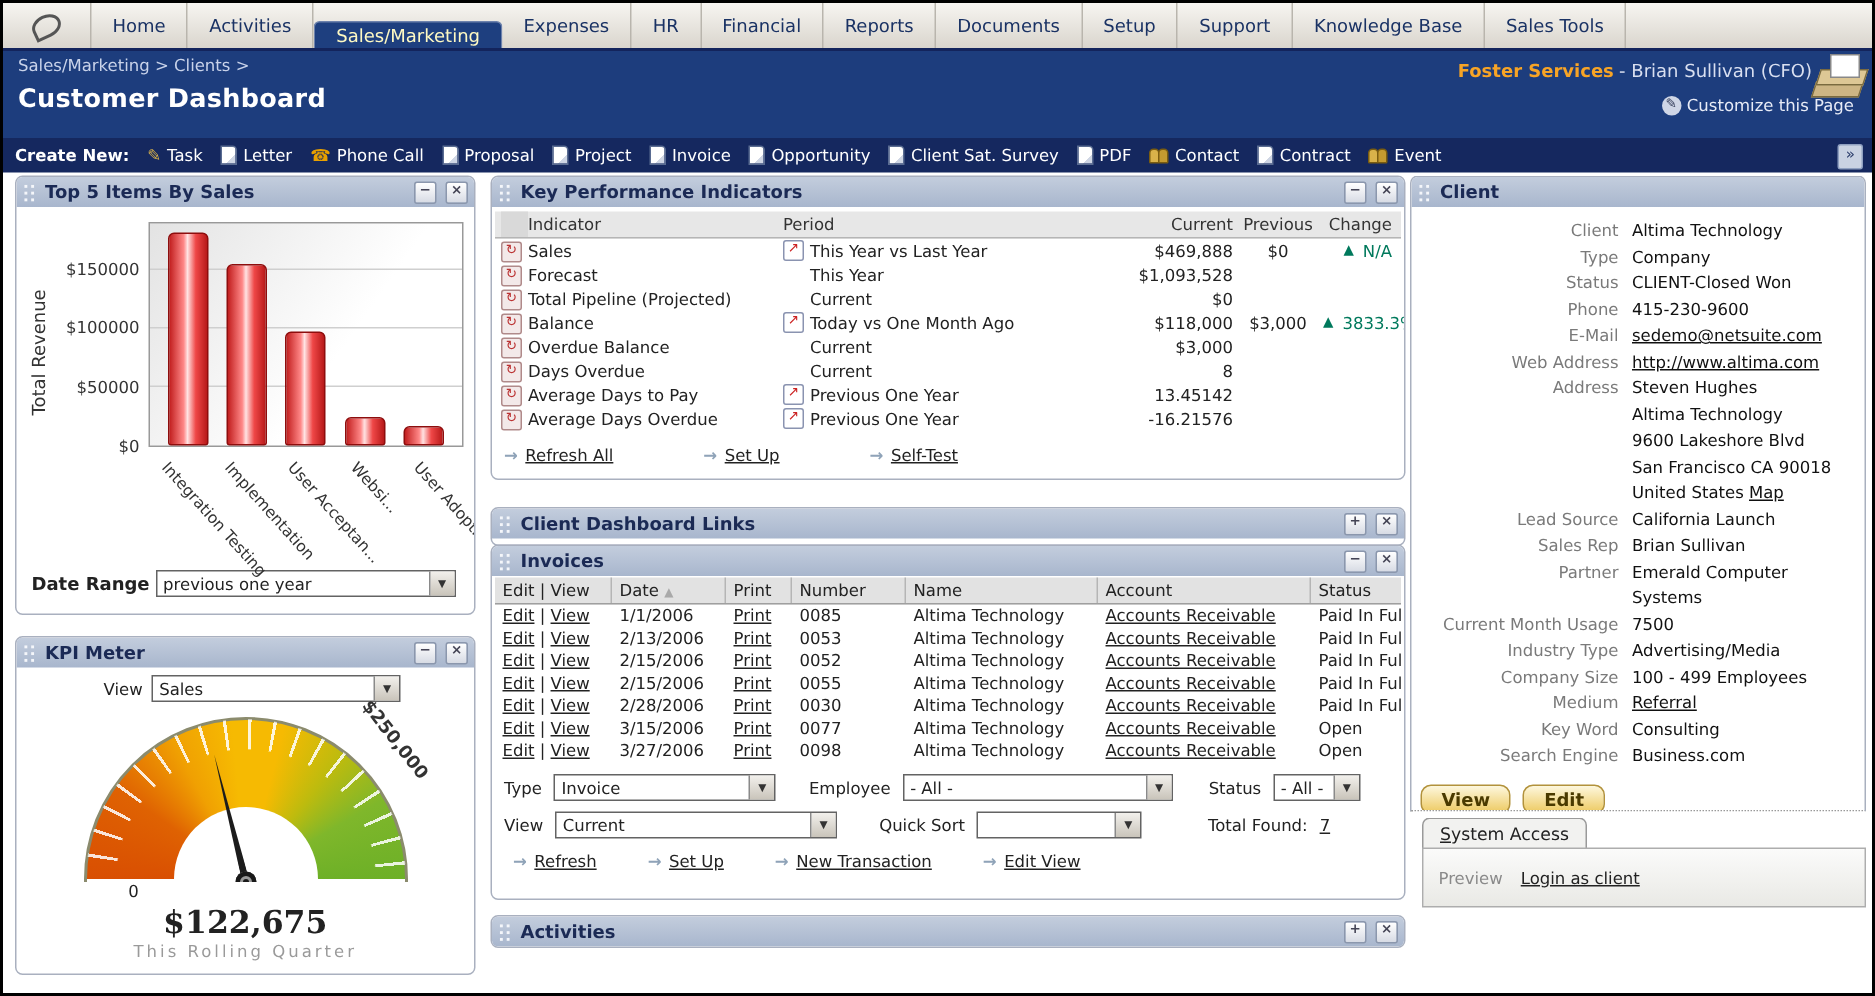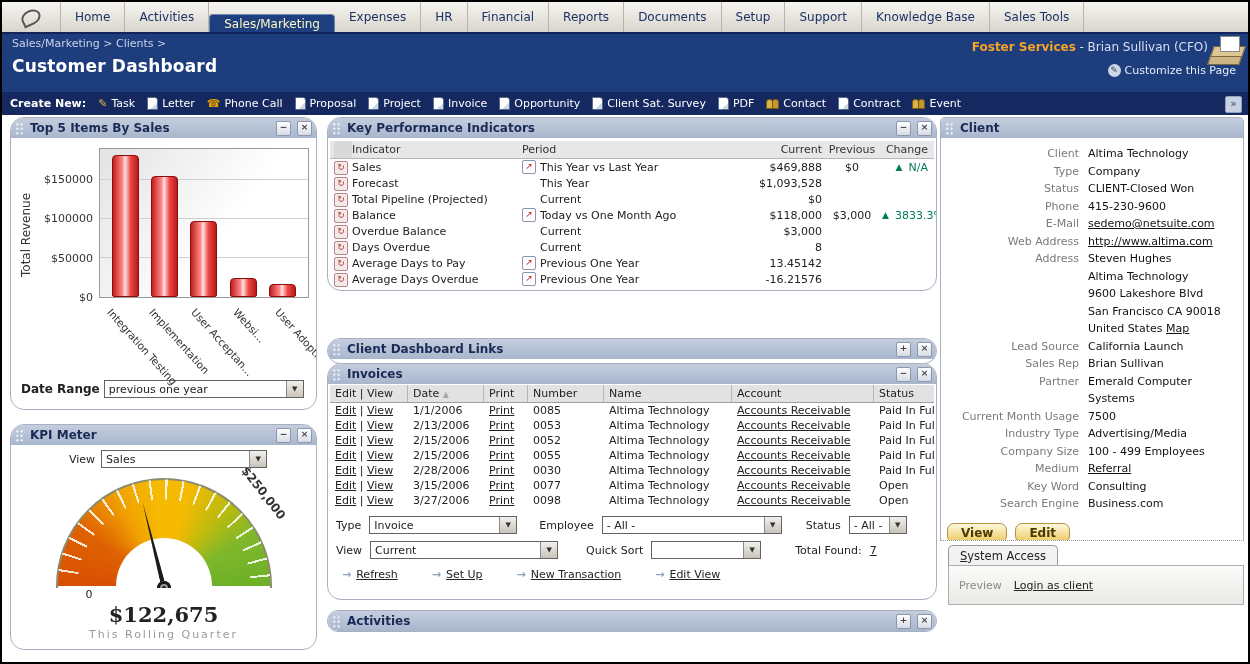--- a/index.html
+++ b/index.html
@@ -32,21 +32,21 @@
   .createbar .cn-label{font-weight:bold}
   .cn-item{display:flex;align-items:center;gap:4px;cursor:pointer;white-space:nowrap}
   .icon-page{width:9px;height:11px;background:linear-gradient(135deg,#fff 70%,#cfd6e4 70%);border:1px solid #5a6c92;border-radius:0 3px 0 0;display:inline-block}
   .icon-pencil{color:#d9b24a;font-size:11px;line-height:11px}
   .icon-phone{color:#e8a000;font-size:11px;line-height:11px}
   .icon-people{width:13px;height:10px;position:relative;display:inline-block}
   .icon-people::before,.icon-people::after{content:"";position:absolute;bottom:0;width:5px;height:8px;background:#d9b24a;border:1px solid #7a5c10;border-radius:3px 3px 1px 1px}
   .icon-people::before{left:0}.icon-people::after{left:6px;background:#c49a30}
   .chev-box{position:absolute;right:6px;top:4px;width:15px;height:15px;background:#c9d2e2;border:1px solid #8fa0c0;border-radius:2px;color:#2d3f6d;font-size:10px;line-height:14px;text-align:center;cursor:pointer}
   
-  .panel{position:absolute;background:#fff;border:1px solid #a9b0bf;border-radius:14px;box-sizing:border-box;overflow:hidden}
+  .panel{position:absolute;background:#fff;border:1px solid #a9b0bf;border-radius:5px;box-sizing:border-box;overflow:hidden}
   .phead{height:20px;background:linear-gradient(#c3cddd,#a8b6cd);display:flex;align-items:center;padding:0 4px;gap:6px}
   .ptitle{font-weight:bold;color:#1b2a55;font-size:12px;flex:1;white-space:nowrap}
   .drag{width:9px;height:13px;background:radial-gradient(#f4f6fa 34%,transparent 36%) 0 0/4.5px 4.5px;flex:none}
   .pbtn{width:13px;height:13px;background:linear-gradient(#fff,#d7dbe4);border:1px solid #8b97ad;border-radius:2px;font-size:9px;line-height:11px;text-align:center;color:#445;font-weight:bold;cursor:pointer;flex:none}
   .go{display:inline-flex;align-items:center;gap:5px;cursor:pointer}
   .go::before{content:"\2192";color:#8fa3b8;font-weight:bold}
   .go a{color:#222;text-decoration:underline}
   
   .wsel{display:inline-flex;align-items:center;background:#fff;border:1px solid #636363;height:18px;box-sizing:border-box;cursor:pointer}
   .wsel .val{flex:1;padding:0 4px;white-space:nowrap;overflow:hidden}
@@ -285,21 +285,21 @@
     <div class="g-max">$250,000</div>
   </div>
   <div class="g-value">$122,675</div>
   <div class="g-period">This Rolling Quarter</div>
   <div class="links-row" style="padding-top:9px">
     
     
   </div>
 </div>
 
-<div class="panel" style="left:325px;top:115px;width:610px;height:174px">
+<div class="panel" style="left:325px;top:115px;width:610px;height:203px">
   <div class="phead">
     <span class="drag"></span>
     <span class="ptitle">Key Performance Indicators</span>
     <span class="pbtn">−</span>
     <span class="pbtn">×</span>
   </div>
   <div style="padding:3px 2px 0 2px">
     <div class="kpi-head">
       <span class="kc0" style="background:#d9d9d9;height:100%"></span>
       <span class="kc1">Indicator</span>
@@ -564,21 +564,21 @@
         <span>View</span>
         <span class="wsel" style="width:188px">
             <span class="val">Current</span>
             <span class="btn">▼</span>
           </span>
         <span style="margin-left:20px">Quick Sort</span>
         <span class="wsel" style="width:110px">
             <span class="val"></span>
             <span class="btn">▼</span>
           </span>
-        <span style="margin-left:26px">Total Found:</span>
+        <span style="margin-left:36px">Total Found:</span>
         <a class="lnk">7</a>
       </div>
       <div class="inv-links">
         <span class="go">
             <a>Refresh</a>
           </span>
         <span class="go">
             <a>Set Up</a>
           </span>
         <span class="go">

